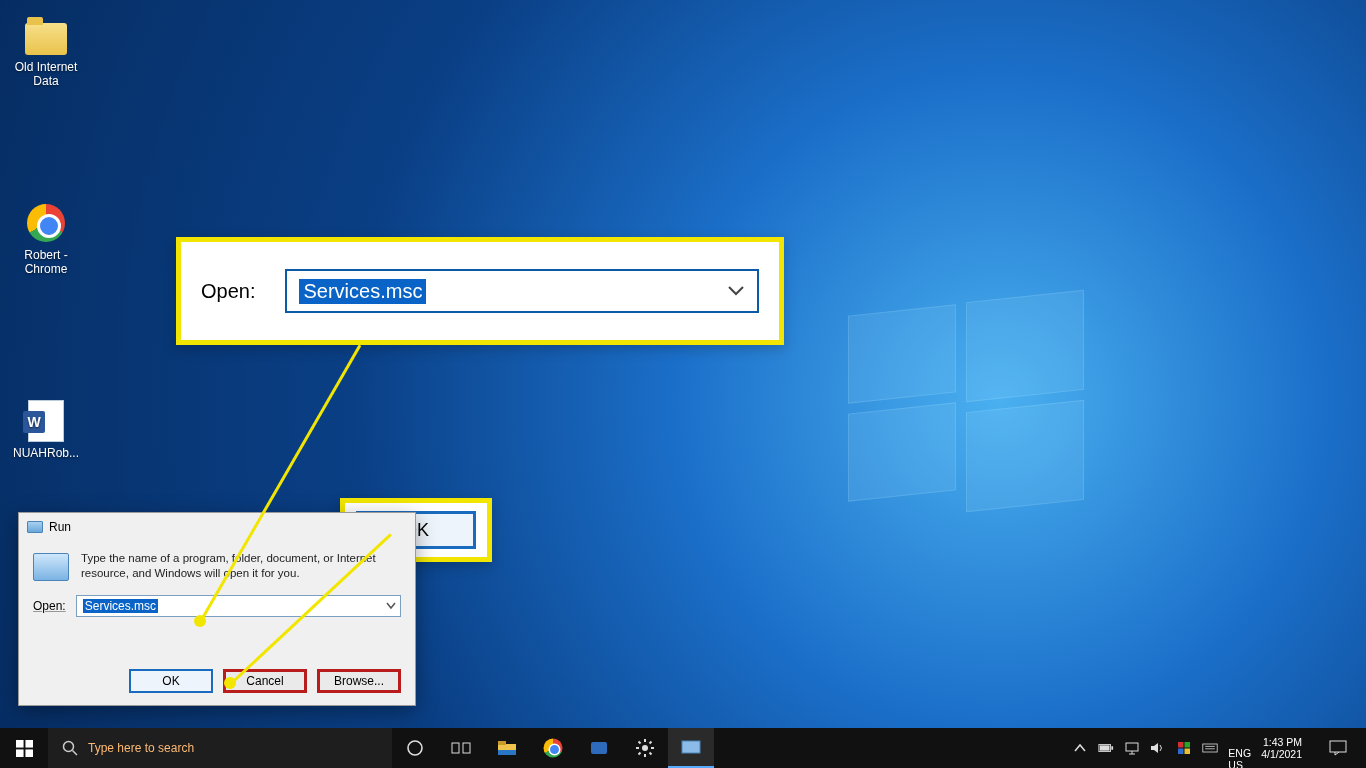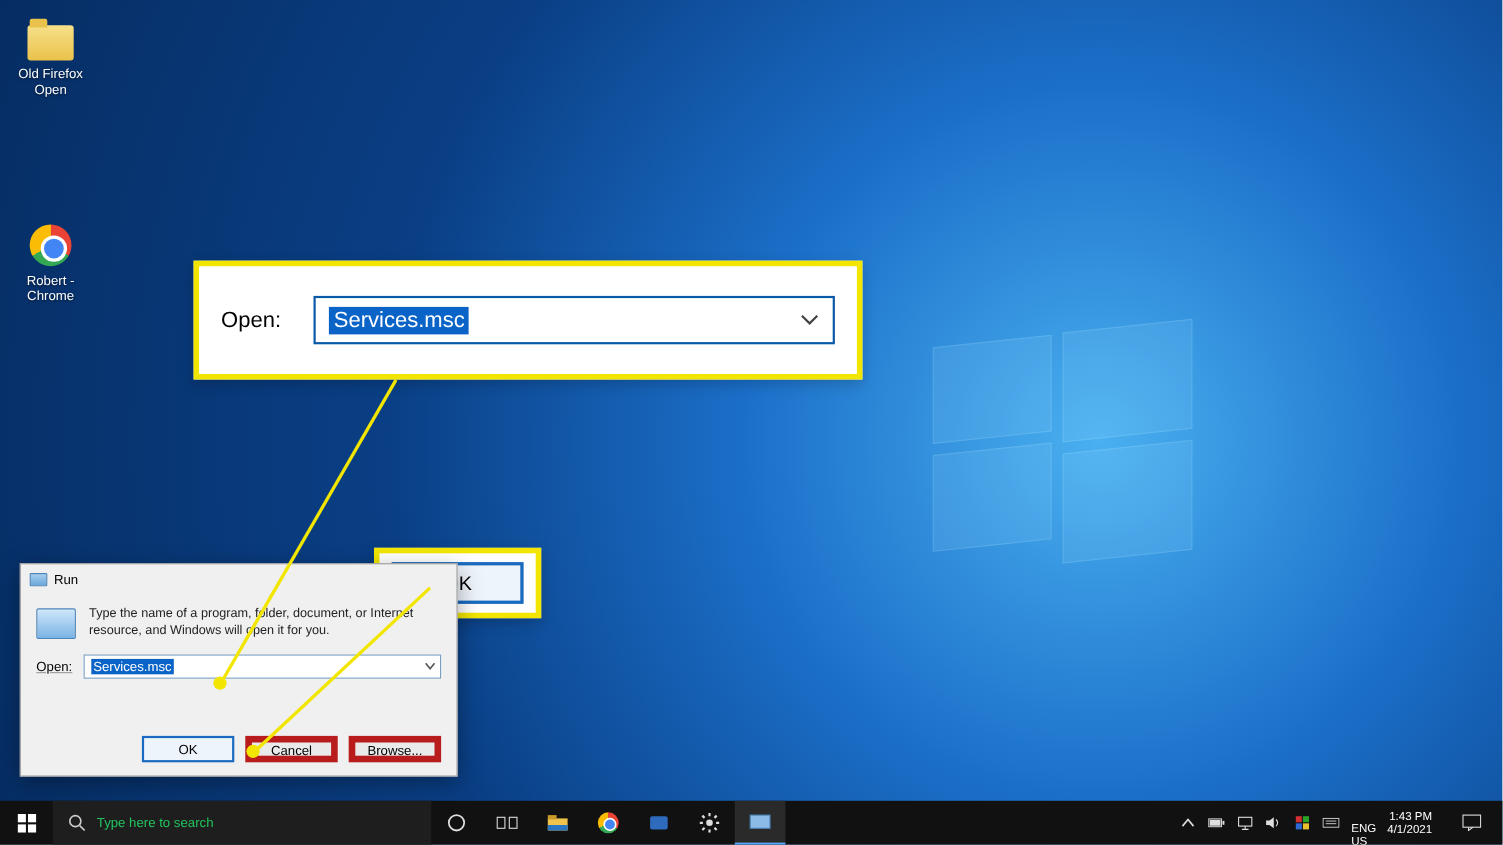--- a/index.html
+++ b/index.html
@@ -35,37 +35,37 @@
   .run-title .ric { width:16px; height:12px; background:linear-gradient(#a8d0f0,#6aa7da); border:1px solid #4b84b8; margin-right:6px; border-radius:1px;}
   .run-body { padding:10px 14px 0 14px; display:flex; gap:12px; }
   .run-body .big-ic { width:36px; height:28px; background:linear-gradient(#cfe7fb,#7bb3e4); border:1px solid #4b84b8; border-radius:2px; flex:none; margin-top:2px;}
   .run-body .desc { font-size:11.5px; color:#222; line-height:15px; }
   .run-open { display:flex; align-items:center; padding:14px 14px 0 14px; gap:10px; }
   .run-open .lab { font-size:12px; text-decoration:underline; text-decoration-color:#999; }
   .run-open .combo { flex:1; height:22px; border:1px solid #7a9fc1; background:#fff; display:flex; align-items:center; justify-content:space-between; padding:0 4px 0 6px; font-size:12px; }
   .run-open .combo .val { background:#0a63c7; color:#fff; padding:0 2px; }
   .run-open .combo .dd { font-size:10px; color:#555; }
   .run-btns { position:absolute; bottom:12px; right:14px; display:flex; gap:10px; }
-  .run-btns button { width:84px; height:24px; font-size:12px; background:#eaeaea; border:6px solid #b91c1c; }
+  .run-btns button { width:84px; height:24px; font-size:12px; background:#eaeaea; border:3px solid #b91c1c; }
   .run-btns .ok { border:2px solid #1a6bbf; background:#eef4fb; }
   
   .zoom-open { position:absolute; left:176px; top:237px; width:608px; height:108px; background:#fff; border:5px solid #f2e600; box-shadow:0 4px 12px rgba(0,0,0,.2); display:flex; align-items:center; padding:0 20px; gap:30px; }
   .zoom-open .zlab { font-size:20px; }
   .zoom-open .zcombo { flex:1; height:44px; border:2px solid #0a5aa8; display:flex; align-items:center; justify-content:space-between; padding:0 12px; font-size:20px; }
   .zoom-open .zcombo .zval { background:#0a63c7; color:#fff; padding:1px 4px; }
   .zoom-ok { position:absolute; left:340px; top:498px; width:152px; height:64px; background:#fff; border:5px solid #f2e600; display:flex; align-items:center; justify-content:center; box-shadow:0 4px 12px rgba(0,0,0,.2); }
   .zoom-ok button { width:120px; height:38px; border:3px solid #1a6bbf; background:#eef4fb; font-size:18px; }
   
   .line { position:absolute; height:3px; background:#f2e600; transform-origin:left center; z-index:5; }
   .dot { position:absolute; width:12px; height:12px; border-radius:50%; background:#f2e600; z-index:6; }
   
   .taskbar { position:absolute; left:0; bottom:0; width:100%; height:40px; background:#111; display:flex; align-items:center; color:#fff; font-size:12px; }
   .tb-start { width:48px; height:40px; display:flex; align-items:center; justify-content:center; }
   .tb-start svg { width:17px; height:17px; }
-  .tb-search { width:344px; height:40px; background:#1e1e1e; display:flex; align-items:center; gap:10px; padding-left:14px; color:#22c55e; }
+  .tb-search { width:344px; height:40px; background:#1e1e1e; display:flex; align-items:center; gap:10px; padding-left:14px; color:#fdba74; }
   .tb-search .sic { width:16px; height:16px; }
   .tb-mid { display:flex; align-items:center; height:40px; }
   .tb-ic { width:46px; height:40px; display:flex; align-items:center; justify-content:center; }
   .tb-ic.active { background:#2a2a2a; border-bottom:2px solid #57a8ff; }
   .tb-spacer { flex:1; }
   .tb-tray { display:flex; align-items:center; gap:10px; padding-right:6px; }
   .tb-tray .tic { width:16px; height:16px; display:flex; align-items:center; justify-content:center; color:#ddd; }
   .tb-lang { font-size:10.5px; line-height:12px; text-align:left;margin-top:22px; }
   .tb-clock { font-size:10.5px; line-height:12px; text-align:right; padding-right:4px;}
   .tb-notif { width:44px; height:40px; display:flex; align-items:center; justify-content:center;}
@@ -80,27 +80,33 @@
     <div class="pane p1"></div>
       <div class="pane p2"></div>
       <div class="pane p3"></div>
       <div class="pane p4"></div>
   </div>
 
   <div class="dicon" style="left:8px; top:14px;">
     <div class="ic">
         <div class="folder-ic"></div>
       </div>
-    <div class="lbl">Old Firefox Open</div>
+    <div class="lbl">Old Internet Data</div>
   </div>
   <div class="dicon" style="left:8px; top:202px;">
     <div class="ic">
         <div class="chrome-ic"></div>
       </div>
     <div class="lbl">Robert - Chrome</div>
+  </div>
+  <div class="dicon" style="left:8px; top:400px;">
+    <div class="ic">
+        <div class="word-ic"></div>
+      </div>
+    <div class="lbl">NUAHRob...</div>
   </div>
 
   <div class="line" style="left:200px; top:621px; width:320px; transform:rotate(-60deg);"></div>
   <div class="dot" style="left:194px; top:615px;"></div>
   <div class="line" style="left:230px; top:683px; width:220px; transform:rotate(-43deg);"></div>
   <div class="dot" style="left:224px; top:677px;"></div>
 
   <div class="zoom-open">
     <div class="zlab">Open:</div>
     <div class="zcombo">

